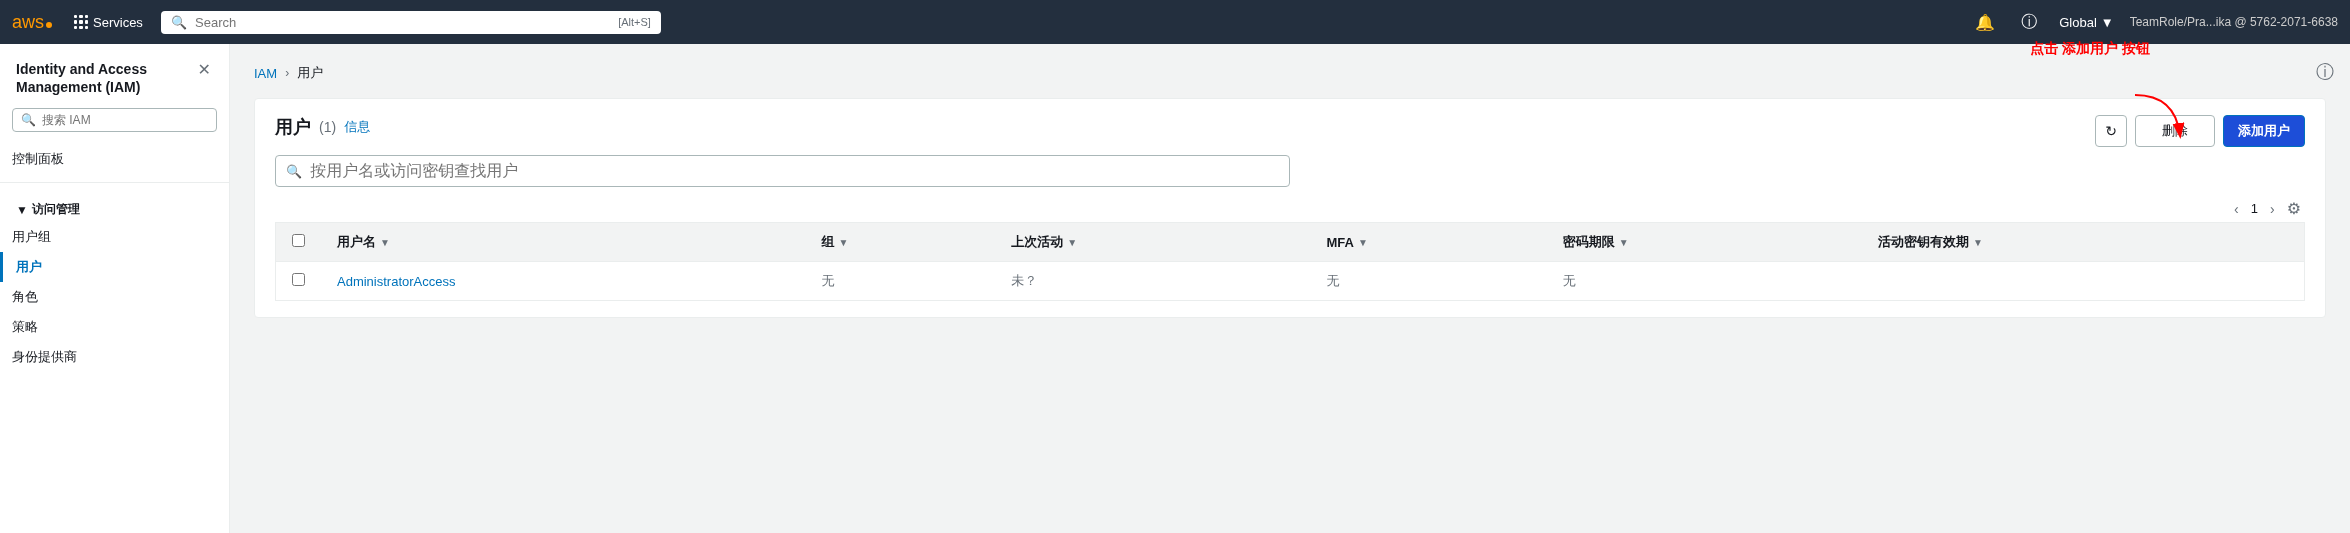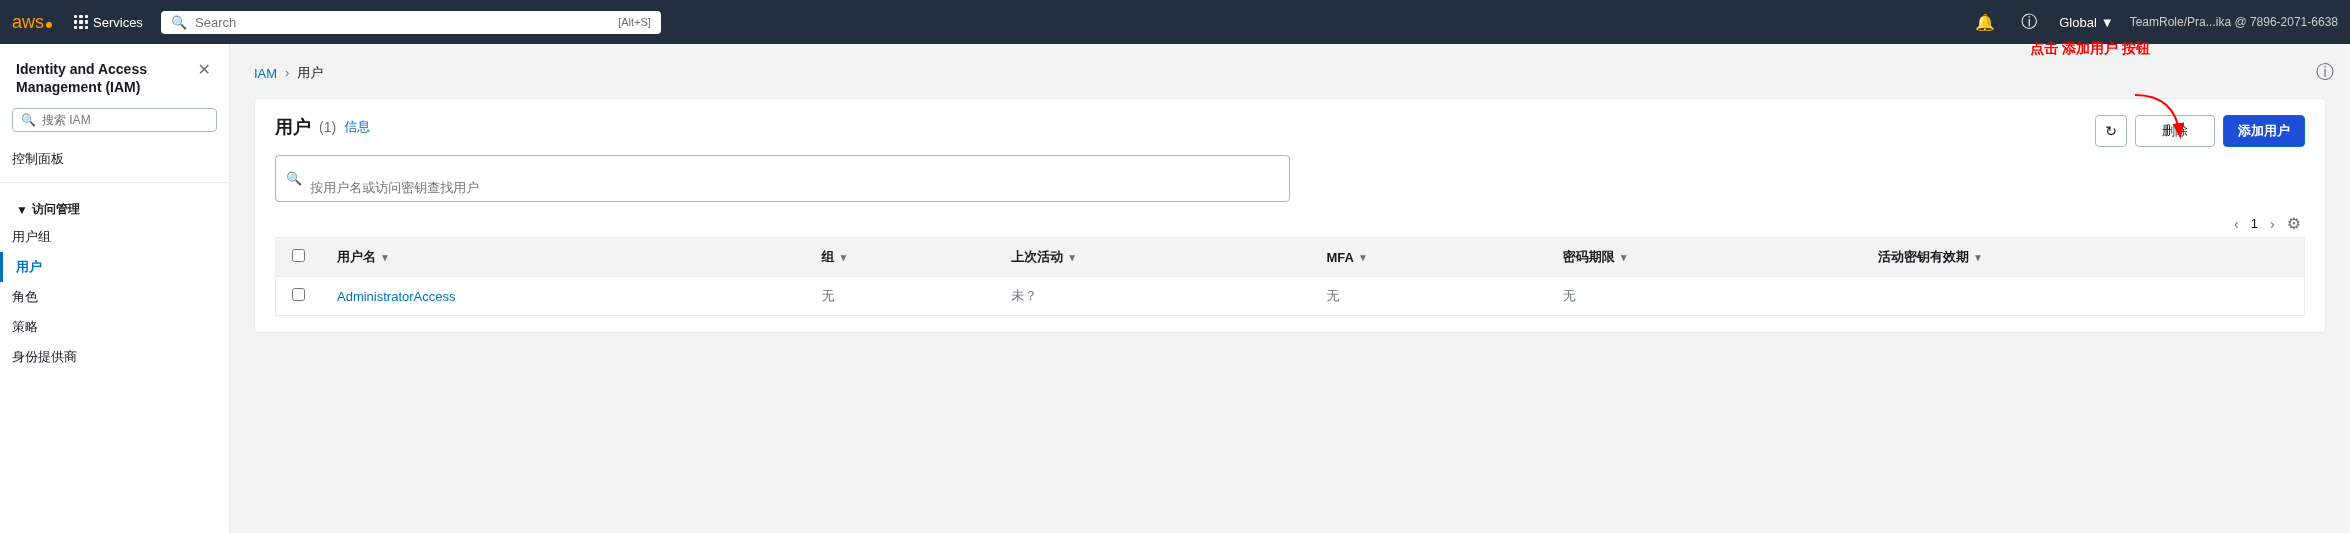--- a/index.html
+++ b/index.html
@@ -313,25 +313,24 @@
       border-radius: 4px;
       padding: 6px 10px;
       gap: 8px;
       background: #fff;
       margin-bottom: 8px;
       width: 50%;
     }
     .table-search-bar input {
       border: none;
       outline: none;
-      font-size: 13px;
+      font-size: 16px;
       flex: 1;
       background: transparent;
       color: #701a75;
-      margin-top: 18px;
     }
 
     
     .table-toolbar {
       display: flex;
       justify-content: space-between;
       align-items: center;
       margin-bottom: 0;
     }
     .page-btn {
@@ -461,21 +460,21 @@
     <input type="text" placeholder="Search" style="">
     <span class="search-shortcut">[Alt+S]</span>
   </div>
   <div class="nav-right">
     <button class="nav-icon-btn" title="Notifications">🔔</button>
     <button class="nav-icon-btn" title="Support">ⓘ</button>
     <button class="global-dropdown">
       <span>Global</span>
       <span>▼</span>
     </button>
-    <span class="account-info">TeamRole/Pra...ika @ 7896-2071-6638</span>
+    <span class="account-info">TeamRole/Pra...ika @ 5762-2071-6638</span>
   </div>
 </nav>
 
 <div class="info-corner">ⓘ</div>
 
 <div class="annotation">点击 添加用户 按钮</div>
 <svg class="annotation-arrow" width="80" height="60" viewBox="0 0 80 60">
   <defs>
     <marker id="arrowhead" markerWidth="8" markerHeight="8" refX="6" refY="3" orient="auto">
       <polygon points="0 0, 8 3, 0 6" fill="#ff0000"></polygon>

